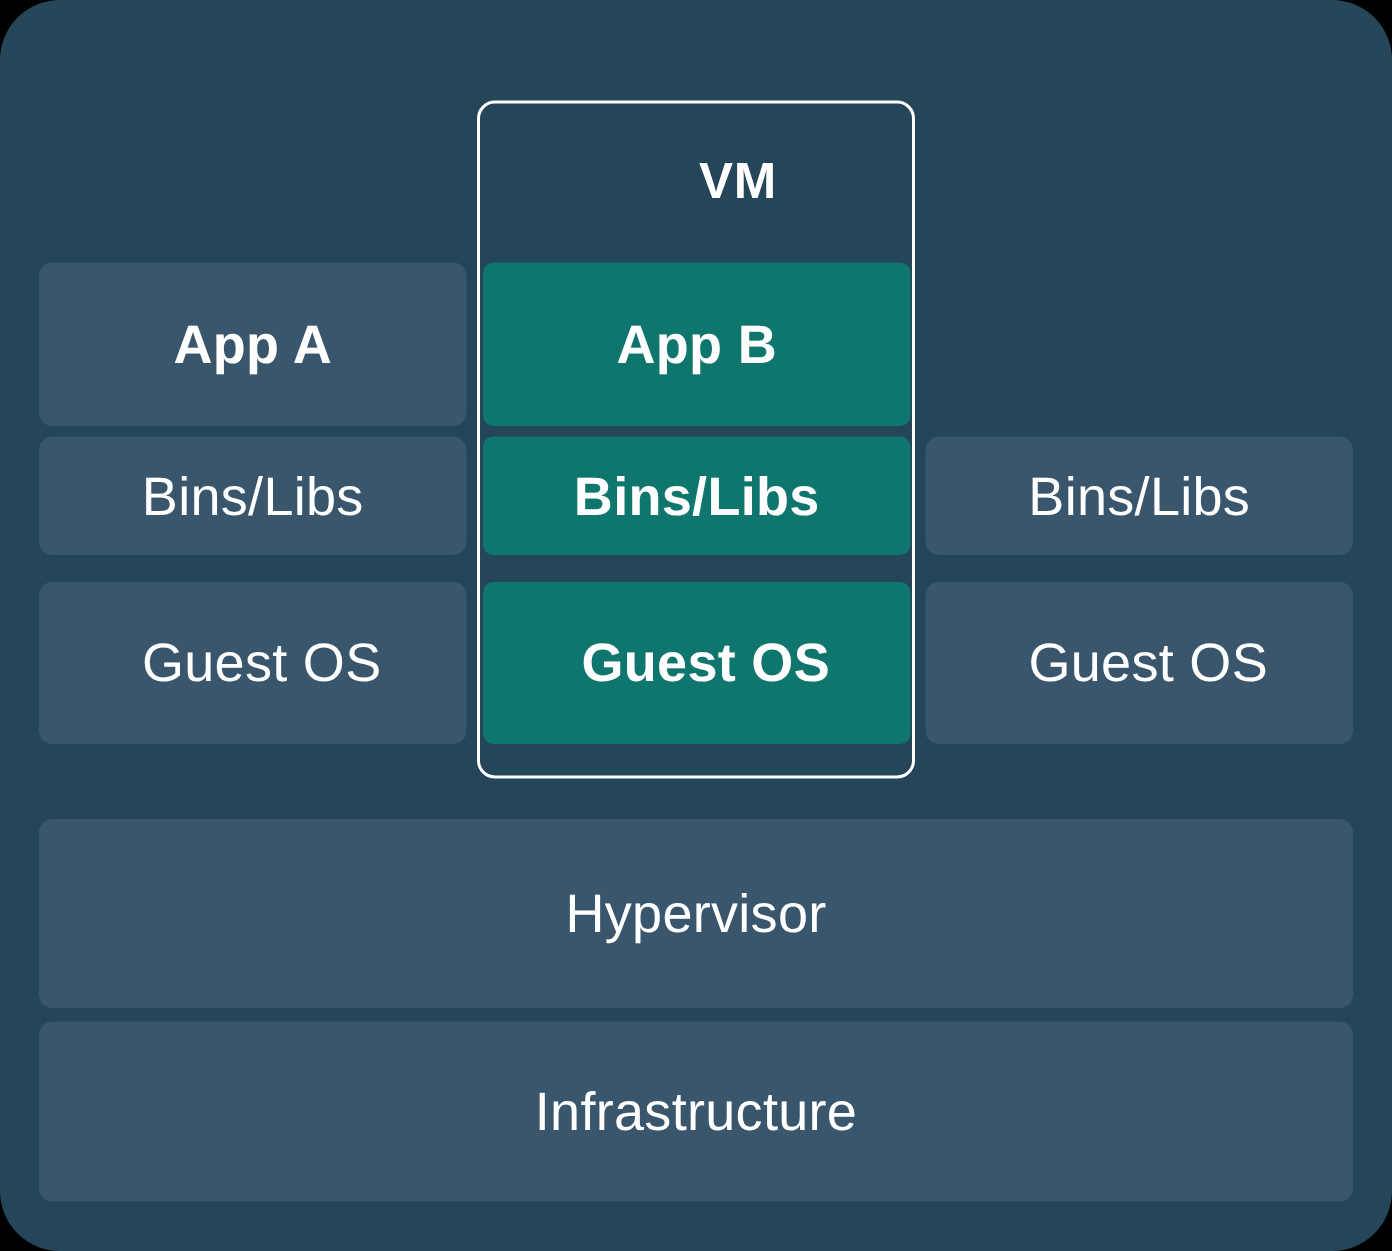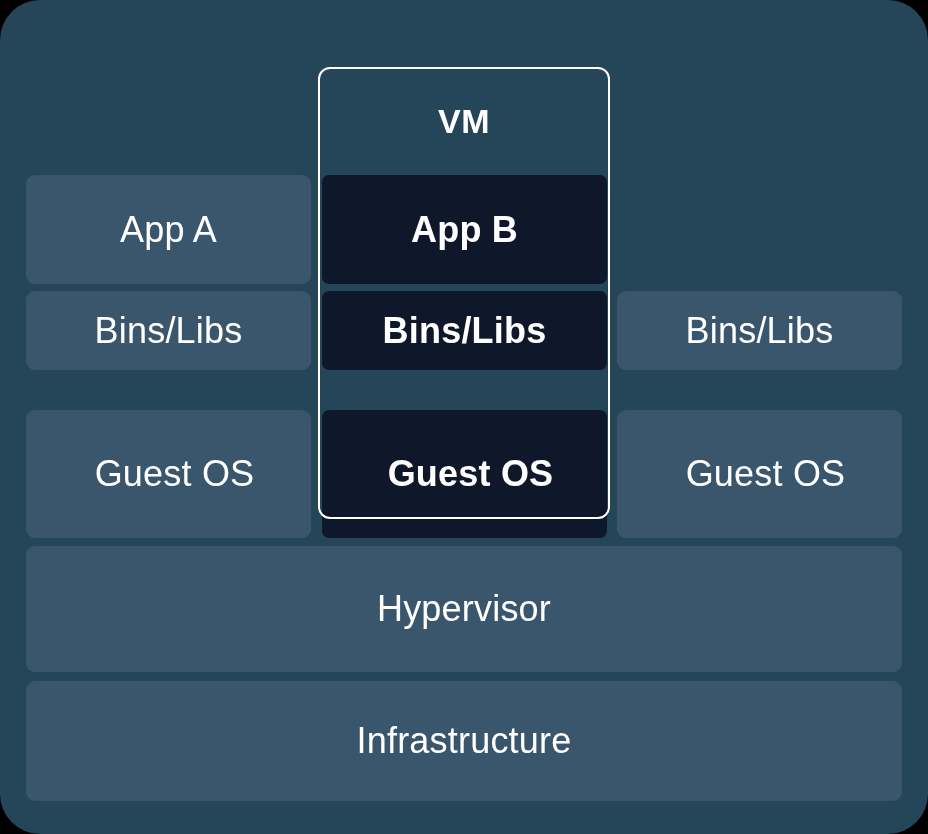--- a/index.html
+++ b/index.html
@@ -32,21 +32,21 @@
     background: #3a566c;
     font-size: 36px;
     font-weight: 400;
     letter-spacing: 0.2px;
     line-height: 1;
     white-space: nowrap;
   }
 
   
   .card.vm-col {
-    background: #0f172a;
+    background: #0f766e;
     font-weight: 700;
     border-radius: 7px;
   }
 
   
   #vm-frame {
     position: absolute;
     left: 318px;
     top: 67px;
     width: 292px;
@@ -64,30 +64,31 @@
     width: 292px;
     height: 108px;
     display: flex;
     align-items: center;
     justify-content: center;
     color: #ffffff;
     font-size: 34px;
     font-weight: 700;
     letter-spacing: 0.5px;
     white-space: nowrap;
+    padding-left: 28px;
   }
 
   
   .col-left   { left: 26px;  width: 285px; }
   .col-mid    { left: 322px; width: 285px; }
   .col-right  { left: 617px; width: 285px; }
 
-  .row-app    { top: 175px; height: 109px; }
+  .row-app    { top: 175px; height: 109px; font-weight: bold; }
   .row-bins   { top: 291px; height: 79px; }
-  .row-guest  { top: 410px; height: 128px; padding-left: 12px; }
+  .row-guest  { top: 388px; height: 108px; padding-left: 12px; }
 
   
   .row-full {
     left: 26px;
     width: 876px;
   }
   .row-hypervisor  { top: 546px; height: 126px; }
   .row-infra       { top: 681px; height: 120px; }
 </style>
 </head>

